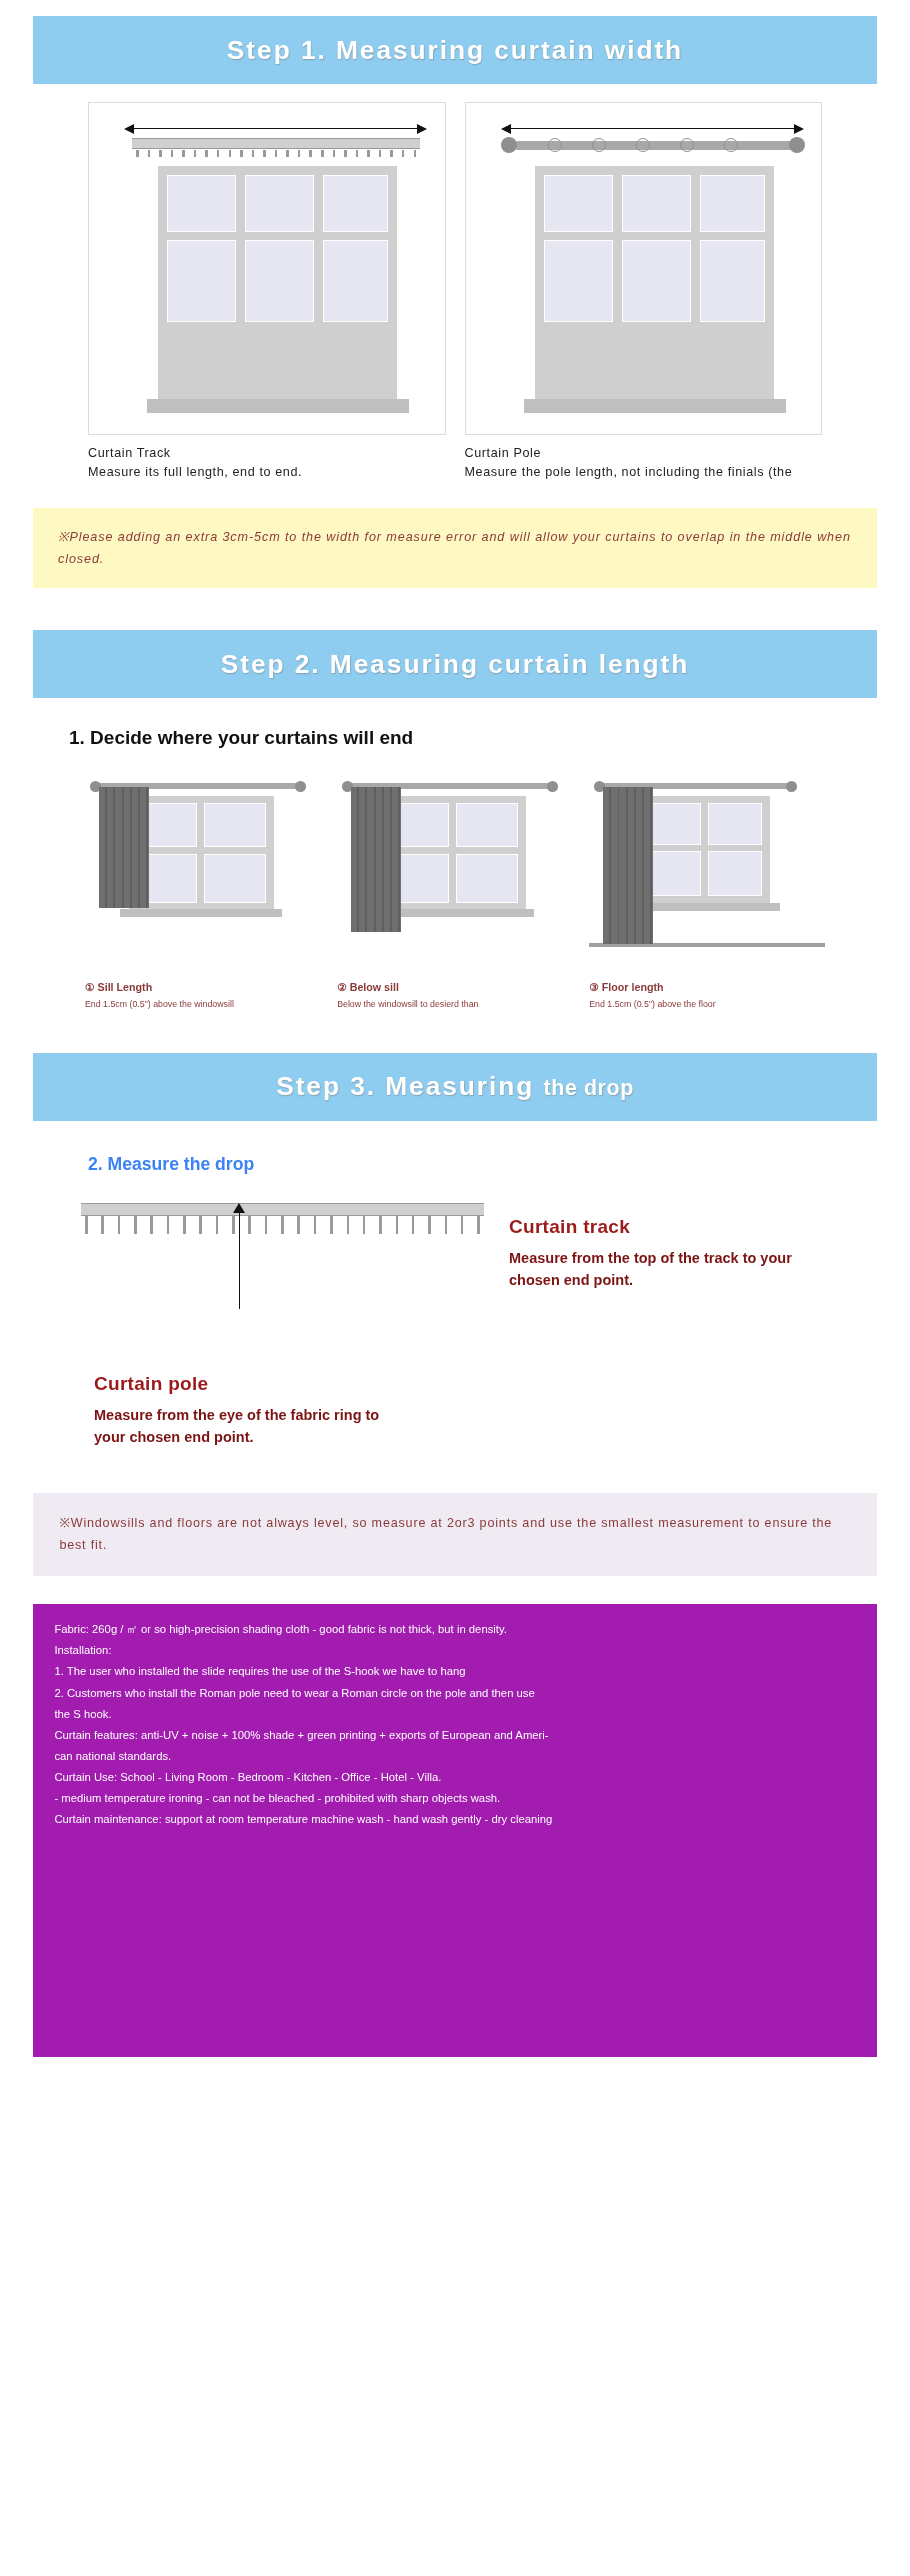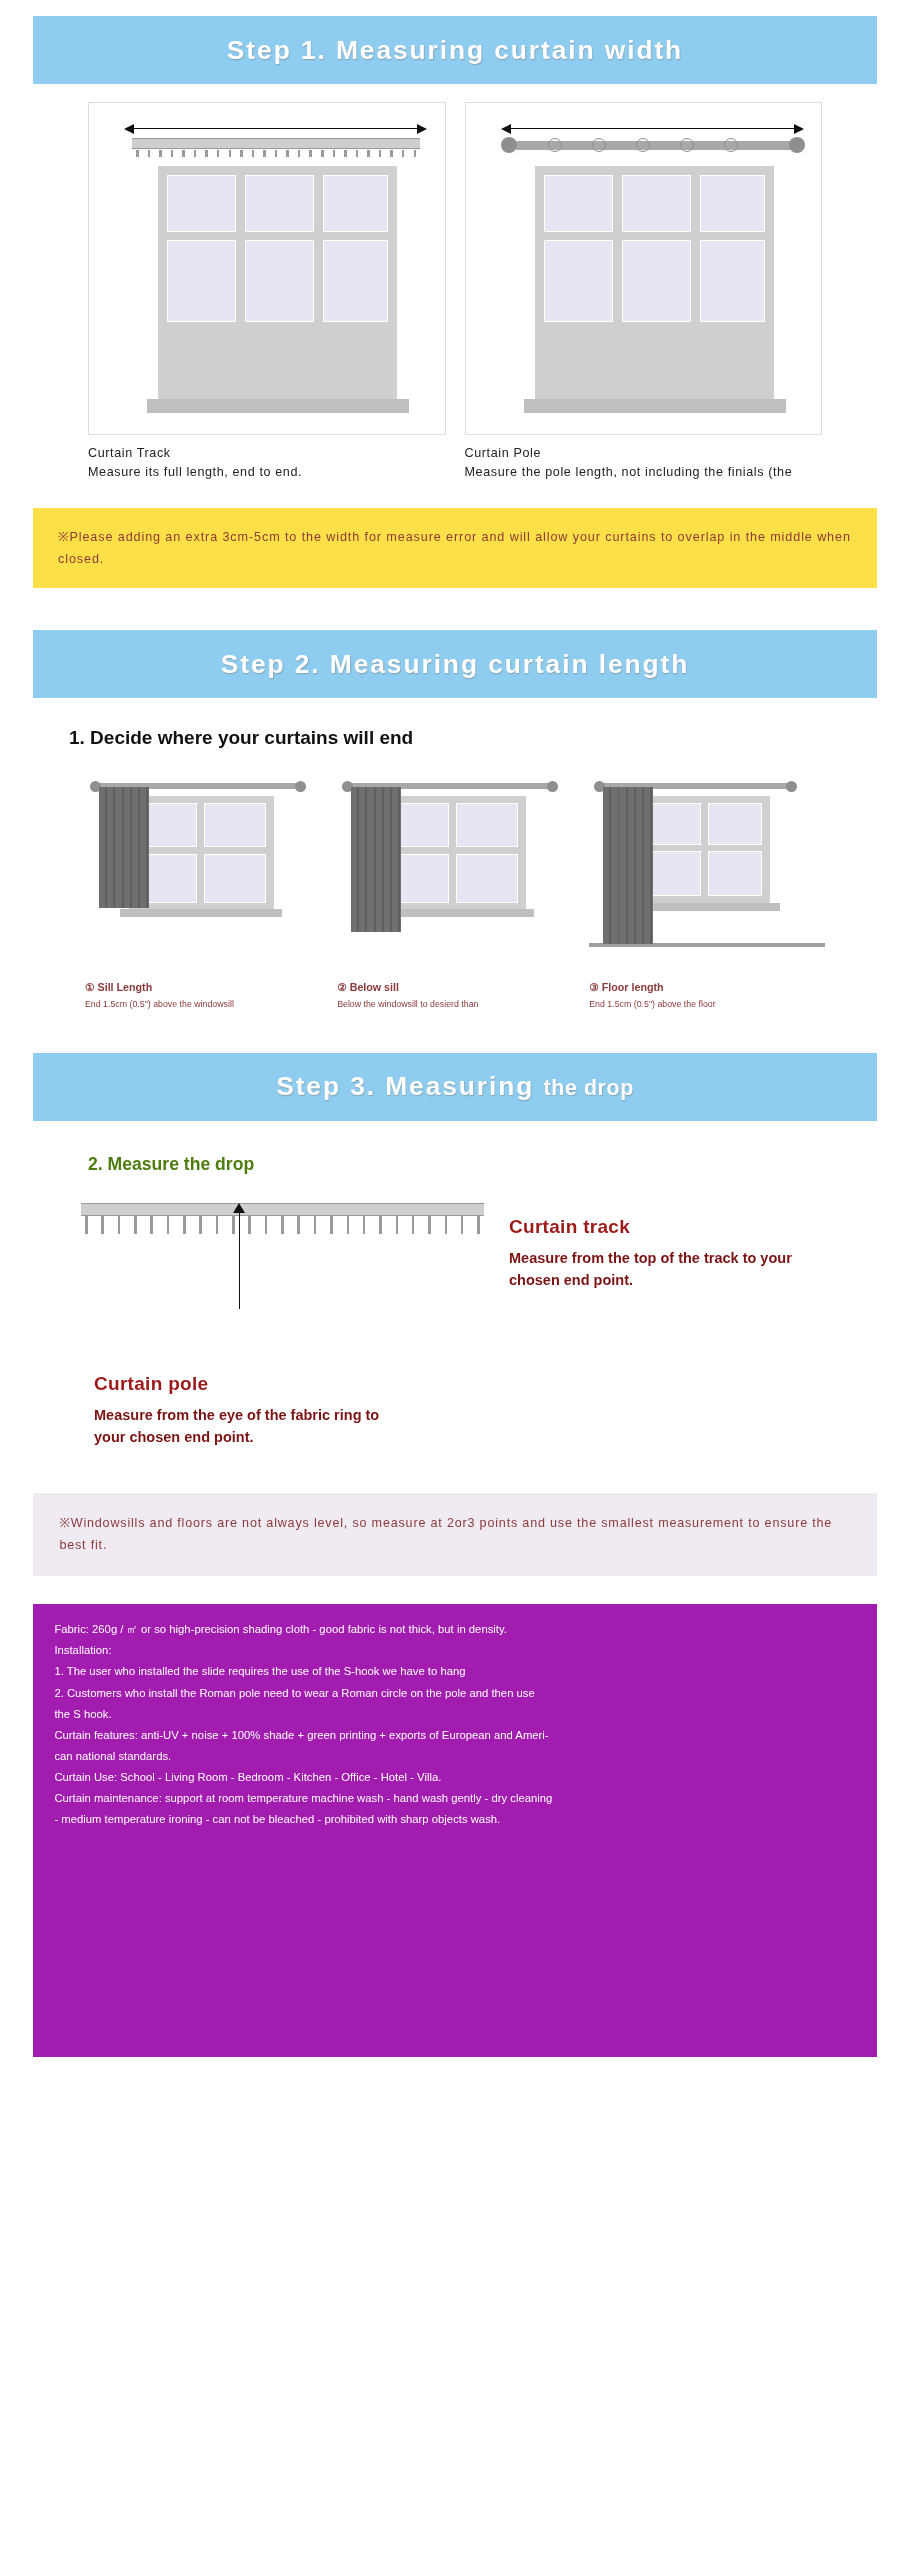--- a/index.html
+++ b/index.html
@@ -57,42 +57,43 @@
   .caption {
     font-size: 12.6px;
     line-height: 1.5;
     letter-spacing: 0.6px;
     margin-top: 8.8px;
     color: #222;
   }
 
   .notice {
     margin: 26.4px 33px 0 33px;
-    background: #fde047;
+    background: #fef9c3;
     padding: 17.6px 25px;
     color: #8b3a3a;
     font-size: 12.6px;
     line-height: 1.8;
     letter-spacing: 0.9px;
+    font-style: italic;
   }
 
   .gap-l { height: 42px; }
   .gap-s { height: 16.4px; }
 
   .subhead {
     margin: 29px 0 0 69px;
     font-size: 19px;
     font-weight: bold;
     color: #111;
   }
   .subhead2 {
     margin: 33px 0 0 88px;
     font-size: 17.6px;
     font-weight: bold;
-    color: #4d7c0f;
+    color: #3b82f6;
   }
 
   .three-row {
     display: flex;
     gap: 16.4px;
     margin: 19px 85px 0 85px;
   }
   .three-col { width: 239px; }
   .three-img {
     height: 208px;
@@ -433,18 +434,18 @@
 
   <div class="spec">
     <p>Fabric: 260g / ㎡ or so high-precision shading cloth - good fabric is not thick, but in density.</p>
     <p>Installation:</p>
     <p>1. The user who installed the slide requires the use of the S-hook we have to hang</p>
     <p>2. Customers who install the Roman pole need to wear a Roman circle on the pole and then use</p>
     <p>   the S hook.</p>
     <p>Curtain features: anti-UV + noise + 100% shade + green printing + exports of European and Ameri-</p>
     <p>can national standards.</p>
     <p>Curtain Use: School - Living Room - Bedroom - Kitchen - Office - Hotel - Villa.</p>
+    <p>- medium temperature ironing - can not be bleached - prohibited with sharp objects wash.</p>
     <p>Curtain maintenance: support at room temperature machine wash - hand wash gently - dry cleaning</p>
-    <p>- medium temperature ironing - can not be bleached - prohibited with sharp objects wash.</p>
   </div>
 
 </div>
 
 
 </body></html>

